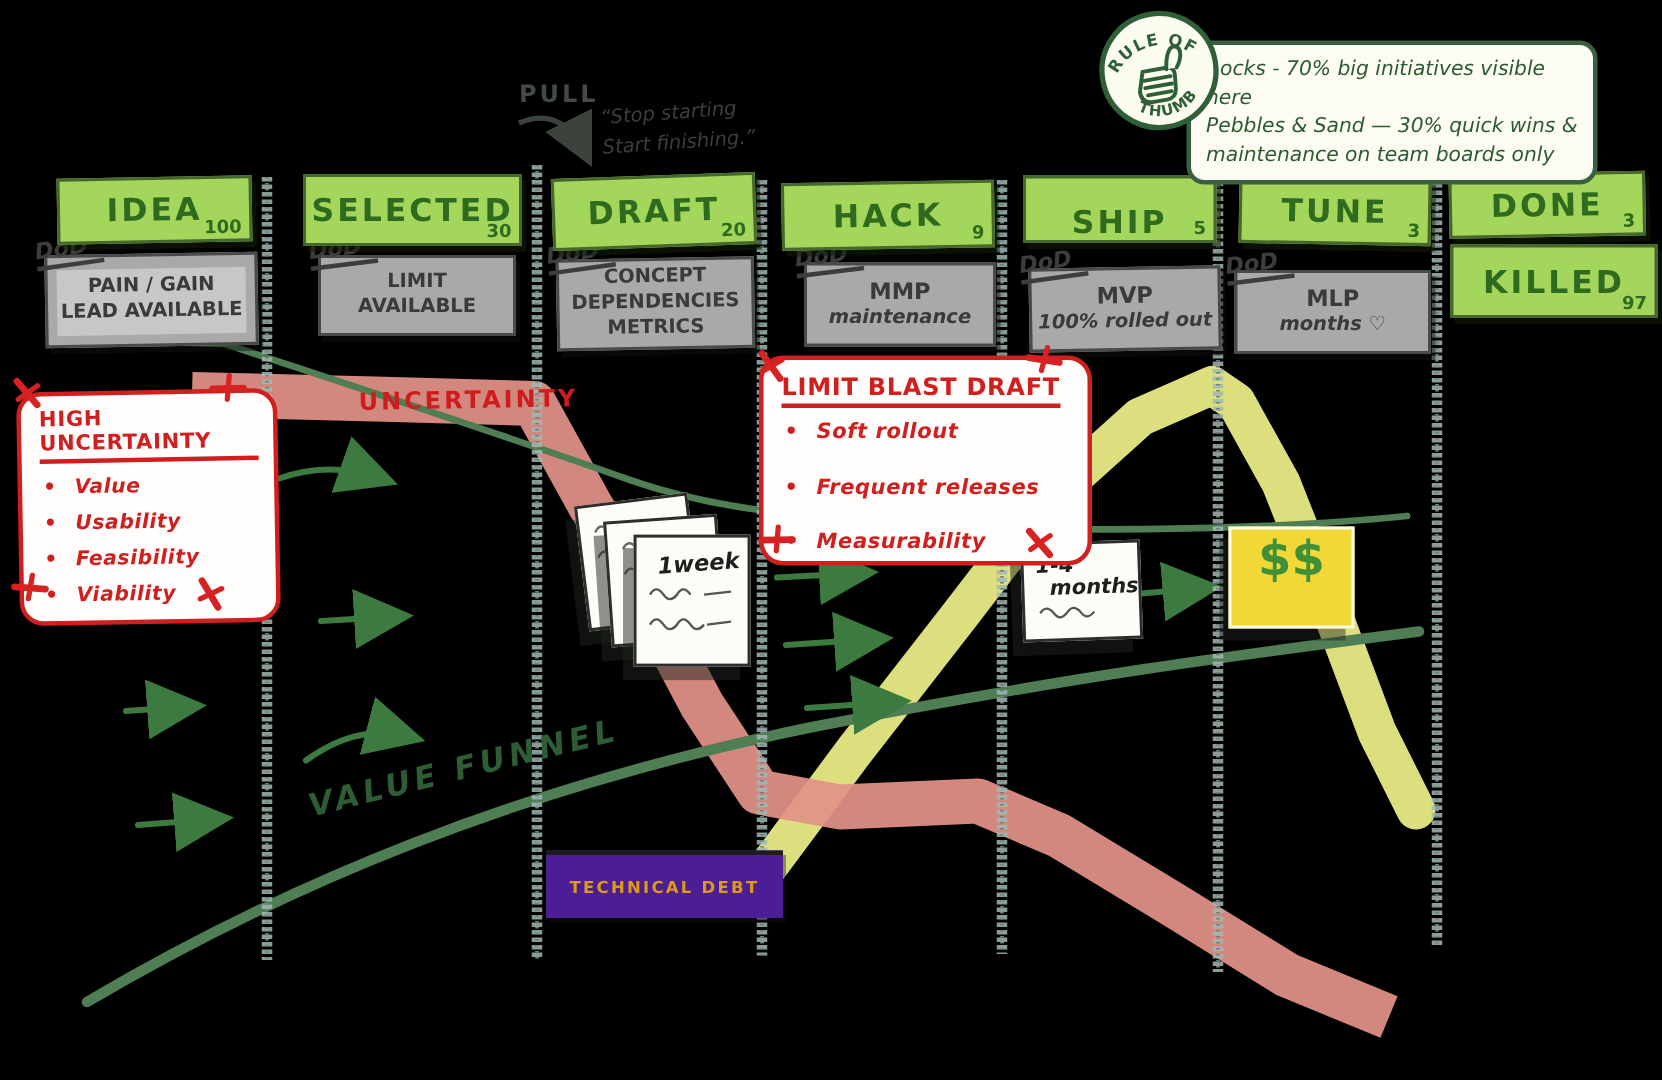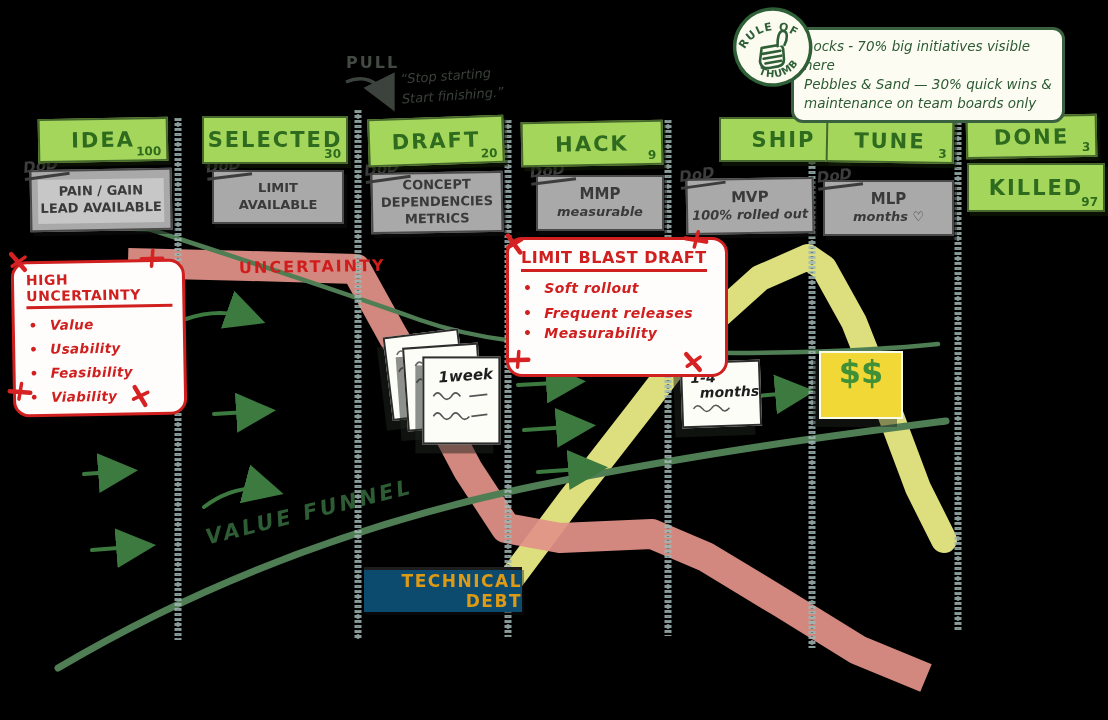--- a/index.html
+++ b/index.html
@@ -35,22 +35,22 @@
     padding-bottom:2px;letter-spacing:.5px;}
   .pin-box ul{list-style:none;margin:8px 0 0 2px;padding:0;}
   .pin-box li{font-weight:bold;font-style:italic;letter-spacing:.4px;}
   .pin-box li::before{content:"•";font-style:normal;margin-right:12px;}
 
   
   .lbl-uncertainty{position:absolute;z-index:2;color:#cf1d1d;font-weight:bold;font-size:16px;
     letter-spacing:2px;transform:rotate(-1deg);}
   .lbl-funnel{position:absolute;z-index:2;color:#2d5c35;font-weight:bold;font-size:21px;
     letter-spacing:3px;transform:rotate(-14deg);font-style:italic;}
-  .lbl-debt{position:absolute;z-index:2;background:#0c4a6e;color:#dd9b15;font-weight:bold;
-    font-size:17px;letter-spacing:1.5px;display:flex;align-items:center;justify-content:center;
+  .lbl-debt{position:absolute;z-index:2;background:#4c1d95;color:#dd9b15;font-weight:bold;
+    font-size:11px;letter-spacing:1.5px;display:flex;align-items:center;justify-content:center;
     border-top:3px solid #1d1d1d;box-shadow:2px 3px 0 rgba(20,20,20,.4);text-align:right;}
 
   
   .card{position:absolute;background:#fdfdf8;border:2px solid #2d2d2d;
     box-shadow:-7px 9px 0 rgba(30,36,30,.5);}
   .card .hand{font-style:italic;font-weight:bold;color:#1e1e1e;}
   .money{position:absolute;z-index:4;background:#f1d837;border:2px solid #fbfbe9;
     box-shadow:-6px 8px 0 rgba(30,36,30,.45);color:#3f9036;font-size:32px;font-weight:bold;
     display:flex;align-items:flex-start;justify-content:center;}
 
@@ -131,21 +131,21 @@
     <span class="col-count">30</span>
   </div>
   <div class="col-header" style="left:368px;top:117px;width:132px;height:44px;transform:rotate(-2deg);">
     <span>DRAFT</span>
     <span class="col-count">20</span>
   </div>
   <div class="col-header" style="left:521px;top:121px;width:138px;height:41px;transform:rotate(-1deg);">
     <span>HACK</span>
     <span class="col-count">9</span>
   </div>
-  <div class="col-header" style="left:719px;top:117px;width:125px;height:41px;">
+  <div class="col-header" style="left:682px;top:117px;width:125px;height:41px;align-items:flex-end;">
     <span>SHIP</span>
     <span class="col-count">5</span>
   </div>
   <div class="col-header" style="left:826px;top:118px;width:124px;height:41px;transform:rotate(1deg);">
     <span>TUNE</span>
     <span class="col-count">3</span>
   </div>
   <div class="col-header" style="left:966px;top:115px;width:127px;height:39px;transform:rotate(-1deg);">
     <span>DONE</span>
     <span class="col-count">3</span>
@@ -168,21 +168,21 @@
   </div>
   <div class="dod-box" style="left:371px;top:172px;width:128px;height:57px;transform:rotate(-1deg);">
     <span class="dod-tag">DoD</span>
     <span class="dod-line">CONCEPT</span>
     <span class="dod-line">DEPENDENCIES</span>
     <span class="dod-line">METRICS</span>
   </div>
   <div class="dod-box" style="left:536px;top:175px;width:124px;height:52px;">
     <span class="dod-tag">DoD</span>
     <span class="dod-line dod-line--em">MMP</span>
-    <span class="dod-line dod-line--script">measurable</span>
+    <span class="dod-line dod-line--script">maintenance</span>
   </div>
   <div class="dod-box" style="left:686px;top:178px;width:124px;height:52px;transform:rotate(-1deg);">
     <span class="dod-tag">DoD</span>
     <span class="dod-line dod-line--em">MVP</span>
     <span class="dod-line dod-line--script">100% rolled out</span>
   </div>
   <div class="dod-box" style="left:823px;top:180px;width:127px;height:52px;">
     <span class="dod-tag">DoD</span>
     <span class="dod-line dod-line--em">MLP</span>
     <span class="dod-line dod-line--script">months ♡</span>
@@ -193,22 +193,22 @@
     <ul>
       <li style="margin-bottom:8px;">Value</li>
       <li style="margin-bottom:8px;">Usability</li>
       <li style="margin-bottom:8px;">Feasibility</li>
       <li>Viability</li>
     </ul>
   </div>
   <div class="pin-box" style="left:506px;top:237px;width:194px;height:122px;font-size:14px;">
     <span class="ttl" style="font-size:16px;">LIMIT BLAST DRAFT</span>
     <ul>
-      <li style="margin-bottom:9px;">Soft rollout</li>
-      <li style="margin-bottom:4px;">Frequent releases</li>
+      <li style="margin-bottom:21px;">Soft rollout</li>
+      <li style="margin-bottom:20px;">Frequent releases</li>
       <li>Measurability</li>
     </ul>
   </div>
 
   <div class="lbl-uncertainty" style="left:239px;top:257px;">UNCERTAINTY</div>
   <div class="lbl-funnel" style="left:203px;top:500px;">VALUE FUNNEL</div>
   <div class="lbl-debt" style="left:364px;top:567px;width:158px;height:42px;">TECHNICAL DEBT</div>
 
   <div class="pull-lbl" style="left:334px;top:53px;margin-left:12px;">PULL</div>
   <div class="pull-quote" style="left:401px;top:66px;">

